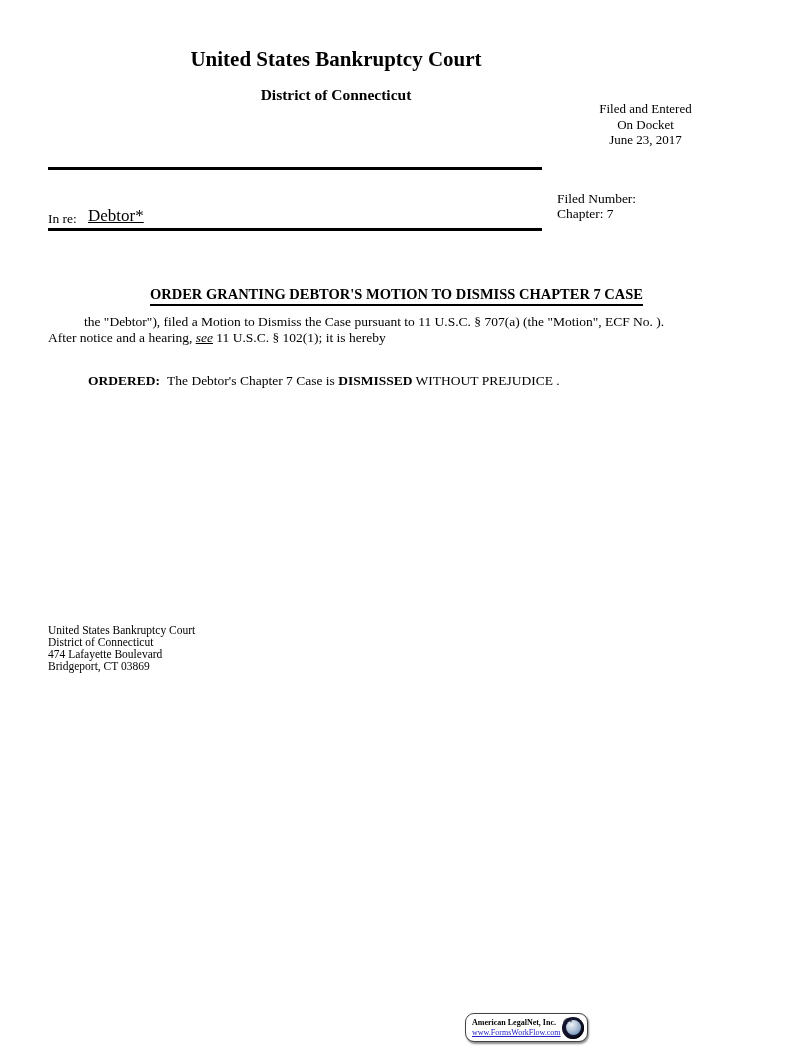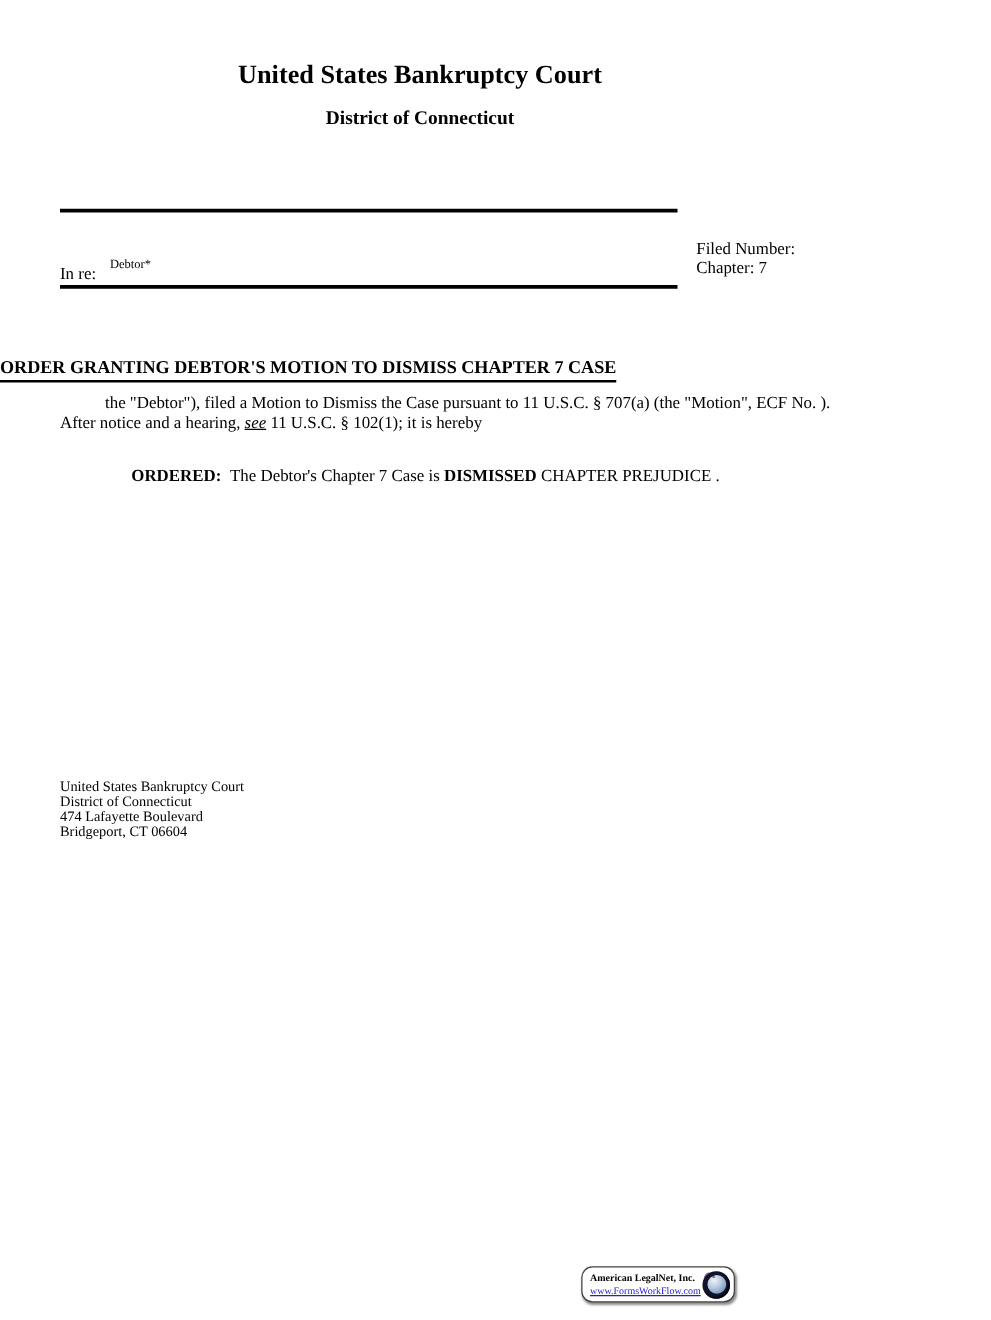--- a/index.html
+++ b/index.html
@@ -25,43 +25,43 @@
     position:absolute; top:101px; left:568px; width:155px;
     text-align:center; font-size:13px; line-height:15.5px;
   }
   .rule {
     position:absolute; left:48px; width:494px; height:3px;
     background:#000000;
   }
   .rule-top { top:167px; }
   .rule-bottom { top:228px; }
   .in-re { position:absolute; top:177px; left:48px; font-size:13.5px;margin-top:34px; }
-  .debtor { position:absolute; top:206px; left:88px; font-size:10px; }
+  .debtor { position:absolute; top:206px; left:88px; font-size:17px;text-decoration:underline; }
   .case-info {
     position:absolute; top:192px; left:557px;
     font-size:13.5px; line-height:14.5px;
   }
   .order-title-wrap {
-    position:absolute; top:285px; left:0; width:793px; text-align:left;
+    position:absolute; top:285px; left:0; width:793px; text-align:center;
   }
   .order-title {
     display:inline-block; font-size:14.5px; font-weight:bold;
     border-bottom:2px solid #000; padding-bottom:1px;
   }
   .body-par {
     position:absolute; top:314px; left:48px; width:690px;
     font-size:13.5px; line-height:15.5px;
   }
   .body-line1 { text-indent:36px; white-space:nowrap; }
   .italic { font-style:italic;text-decoration:underline; }
   .bold { font-weight:bold; }
   .ordered-par {
     position:absolute; top:373px; left:88px; width:650px; font-size:13.5px;
   }
-  .ordered-label { margin-right:7px;margin-left:17px; }
+  .ordered-label { margin-right:7px; }
   .footer-address {
     position:absolute; top:624px; left:48px;
     font-size:11.5px; line-height:12px;
   }
   .footnote {
     position:absolute; top:690px; left:48px; width:560px;
     font-size:11.5px; word-spacing:2.5px;
   }
   .aln-box {
     position:absolute; top:1013px; left:465px; width:123px; height:29px;
@@ -97,47 +97,52 @@
   }
 </style>
 </head>
 <body>
 
 <div class="page">
 
   <div class="court-name">United States Bankruptcy Court</div>
   <div class="district">District of Connecticut</div>
 
+  <div class="filed-block">
+    <div>Filed and Entered</div>
+    <div>On Docket</div>
+    <div>June 23, 2017</div>
+  </div>
 
   <div class="rule rule-top"></div>
   <div class="in-re">In re:</div>
   <div class="debtor">Debtor*</div>
   <div class="rule rule-bottom"></div>
 
   <div class="case-info">
     <div>Filed Number:</div>
     <div>Chapter: 7</div>
   </div>
 
   <div class="order-title-wrap">
     <span class="order-title">ORDER GRANTING DEBTOR'S MOTION TO DISMISS CHAPTER 7 CASE</span>
   </div>
 
   <div class="body-par">
     <div class="body-line1">the "Debtor"), filed a Motion to Dismiss the Case pursuant to 11 U.S.C. § 707(a) (the "Motion", ECF No. ).</div>
     <div class="body-line2"><span>After notice and a hearing, </span><span class="italic">see</span><span> 11 U.S.C. § 102(1); it is hereby</span></div>
   </div>
 
-  <div class="ordered-par"><span class="bold ordered-label">ORDERED:</span><span>The Debtor's Chapter 7 Case is </span><span class="bold">DISMISSED</span><span> CHAPTER PREJUDICE .</span></div>
+  <div class="ordered-par"><span class="bold ordered-label">ORDERED:</span><span>The Debtor's Chapter 7 Case is </span><span class="bold">DISMISSED</span><span> WITHOUT PREJUDICE .</span></div>
 
   <div class="footer-address">
     <div>United States Bankruptcy Court</div>
     <div>District of Connecticut</div>
     <div>474 Lafayette Boulevard</div>
-    <div>Bridgeport, CT 06604</div>
+    <div>Bridgeport, CT 03869</div>
   </div>
 
 
   <div class="aln-box">
     <div class="aln-text">
       <div class="aln-company">American LegalNet, Inc.</div>
       <a class="aln-link">www.FormsWorkFlow.com</a>
     </div>
     <div class="aln-logo">
       <div class="aln-logo-inner"></div>

